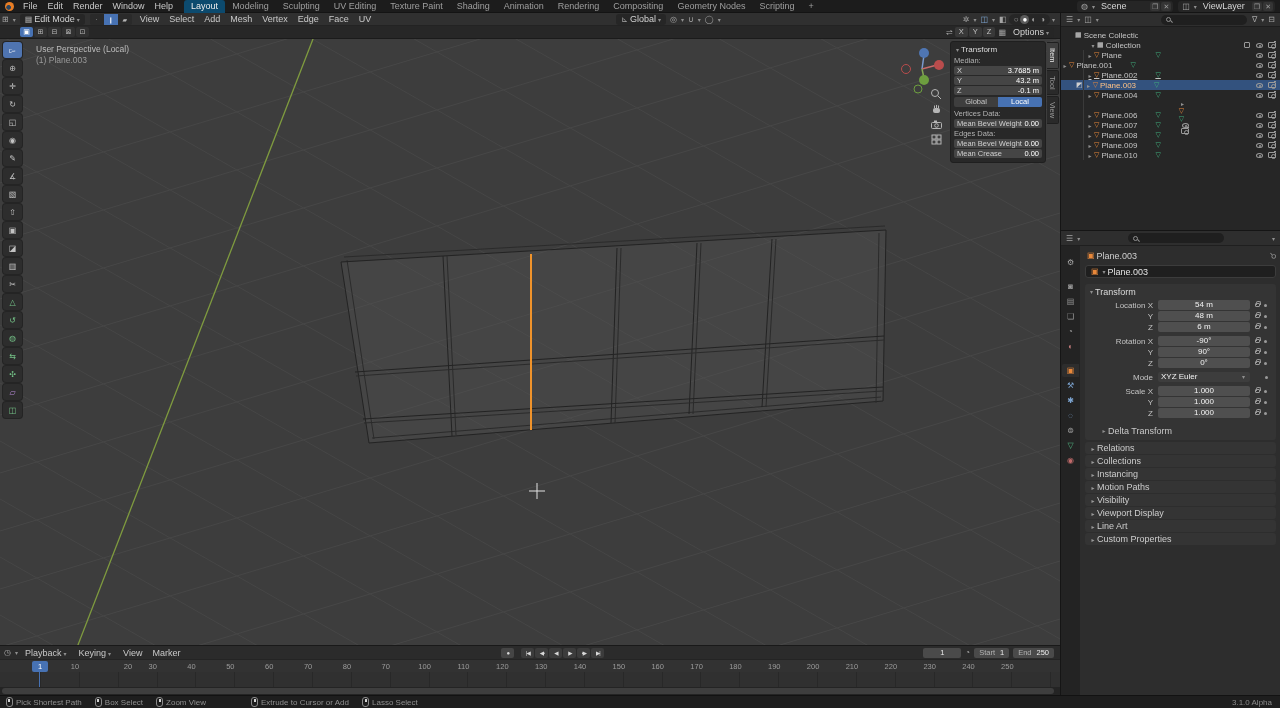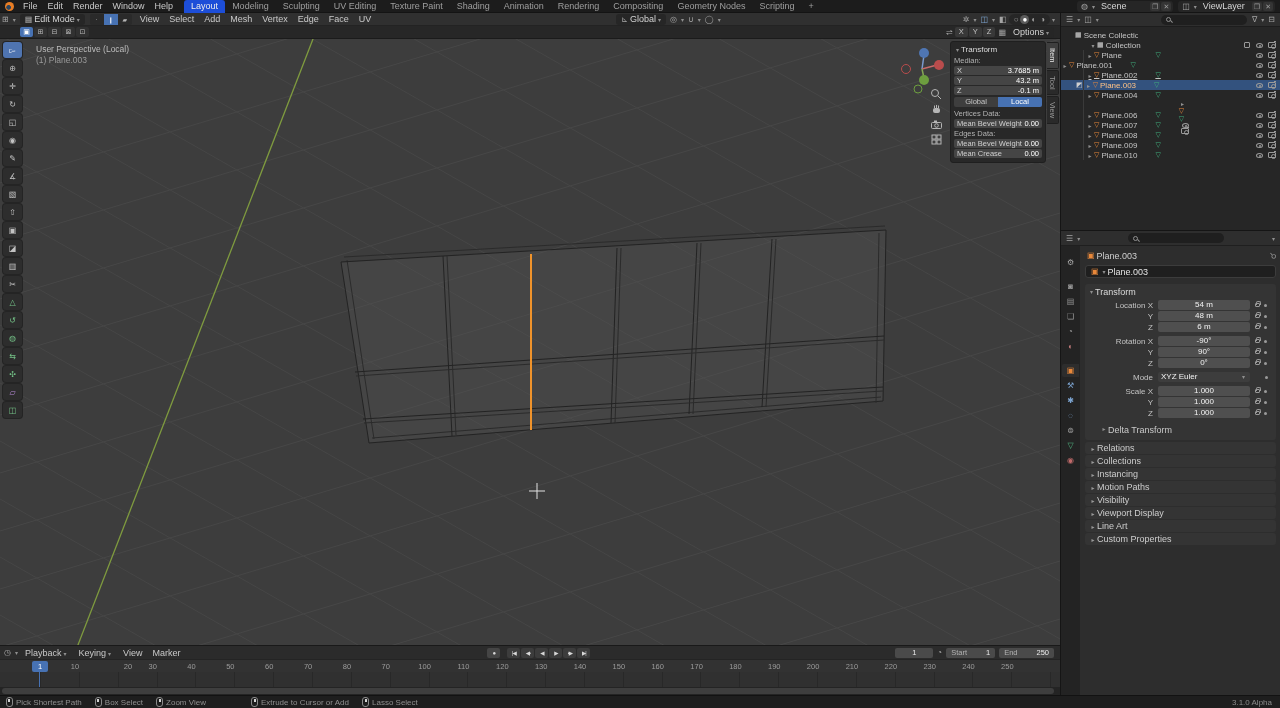--- a/index.html
+++ b/index.html
@@ -12,21 +12,21 @@
   .icon{font-size:8px;color:#a5a5a5;margin:0 2px;flex:none}
   .blue{color:#7ca4d1}
 
   
   #topbar{position:absolute;left:0;top:0;width:1280px;height:13px;background:#1c1c1c;
           display:flex;align-items:center;z-index:30;border-bottom:1px solid #141414}
   .blogo{width:9px;height:9px;border-radius:50%;flex:none;margin:0 4px 0 5px;
          background:radial-gradient(circle at 40% 60%, #2a4560 0 2px, #e87d24 2.6px 100%)}
   .menu{padding:0 5px;color:#c9c9c9}
   .tab{padding:0 7px;height:13px;line-height:13px;color:#9f9f9f}
-  .tab.active{background:#1d4ed8;color:#ececec;border-radius:3px 3px 0 0}
+  .tab.active{background:#0c4a6e;color:#ececec;border-radius:3px 3px 0 0}
   .scenew{display:flex;align-items:center;background:#262626;border-radius:3px;height:11px;
           margin-right:5px;padding:0 2px;flex:none}
   .scenefield{min-width:52px;color:#d6d6d6;padding:0 4px}
   .mini{font-size:7px;color:#9a9a9a;padding:0 2px;background:#353535;border-radius:2px;
         margin-left:1px;height:9px;line-height:9px}
 
   
   #vph{position:absolute;left:0;top:13px;width:1060px;height:13px;background:#303030;
        display:flex;align-items:center;z-index:20;border-bottom:1px solid #232323}
   .ddown{display:flex;align-items:center;background:#262626;border-radius:3px;height:11px;
@@ -80,21 +80,21 @@
 
   
   #timeline{position:absolute;left:0;top:645px;width:1060px;height:50px;background:#2b2b2b;
             border-top:1px solid #191919;z-index:10}
   #tl-header{height:13px;display:flex;align-items:center}
   .tbtn{min-width:13px;height:10px;background:#3c3c3c;border-radius:2px;display:flex;align-items:center;
         justify-content:center;font-size:5.5px;color:#d8d8d8;margin-right:1px;padding:0 2px;letter-spacing:-1px}
   .tbtn.rec{background:#454545;margin-right:7px;font-size:6px}
   .tl-field{display:flex;align-items:center;background:#4a4a4a;border-radius:2px;height:10px;
             padding:0 5px;margin:0 2px;font-size:7.5px;color:#ececec;flex:none}
-  .tl-field .dim{color:#b2b2b2;margin-right:19px}
+  .tl-field .dim{color:#b2b2b2;margin-right:5px}
   #tl-ruler{position:relative;height:13px;background:#323232;border-top:1px solid #242424}
   .rnum{position:absolute;top:2px;font-size:7.5px;color:#9b9b9b;transform:translateX(-50%)}
   #chip{position:absolute;left:32px;top:1px;width:16px;height:11px;background:#4772b3;color:#fff;
         border-radius:2px;text-align:center;line-height:11px;font-size:7.5px}
   #tl-tracks{position:relative;height:15px;background:#303030;overflow:hidden}
   .tline{position:absolute;top:0;bottom:0;width:1px;background:#282828}
   #playhead{position:absolute;left:39px;top:0;bottom:0;width:2px;background:#4772b3}
   #tl-scroll{position:relative;height:9px;background:#242424}
   #tl-scroll .bar{position:absolute;left:2px;right:6px;top:1px;height:6px;background:#3e3e3e;border-radius:3px}
 
@@ -146,21 +146,21 @@
   .plabel{width:70px;text-align:right;padding-right:5px;color:#c3c3c3;font-size:8px;flex:none}
   .pfield{width:92px;height:10px;background:#4f4f4f;border-radius:2px;color:#f2f2f2;font-size:8px;
           text-align:center;line-height:10px;flex:none;overflow:hidden}
   .pfield.dd{display:flex;align-items:center;text-align:left;padding:0 3px;background:#3d3d3d}
   .lock{width:5px;height:4px;border:1px solid #999;border-radius:1px;position:relative;
         margin-left:5px;flex:none}
   .lock::before{content:"";position:absolute;left:0px;top:-3px;width:3px;height:3px;
         border:1px solid #999;border-bottom:none;border-radius:2px 2px 0 0}
   .dot{width:3px;height:3px;border-radius:50%;background:#9a9a9a;margin-left:4px;flex:none}
   .gap3{height:3px}
-  .sub-h{display:flex;height:11px;color:#c9c9c9;padding-left:12px;margin-top:7px}
+  .sub-h{display:flex;align-items:center;height:11px;color:#c9c9c9;padding-left:12px;margin-top:7px}
   .cpanel{display:flex;align-items:center;height:12px;background:#343434;border-radius:3px;
           margin-bottom:1px;color:#cdcdcd;padding-left:4px}
   .cpanel .ol-disc{color:#9a9a9a}
 
   
   #statusbar{position:absolute;left:0;top:695px;width:1280px;height:13px;background:#1e1e1e;
              display:flex;align-items:center;color:#8f8f8f;border-top:1px solid #121212;
              padding-left:6px;z-index:30;font-size:8px}
   .sitem{display:flex;align-items:center;margin-right:13px}
   .sitem.gap{margin-left:32px}

